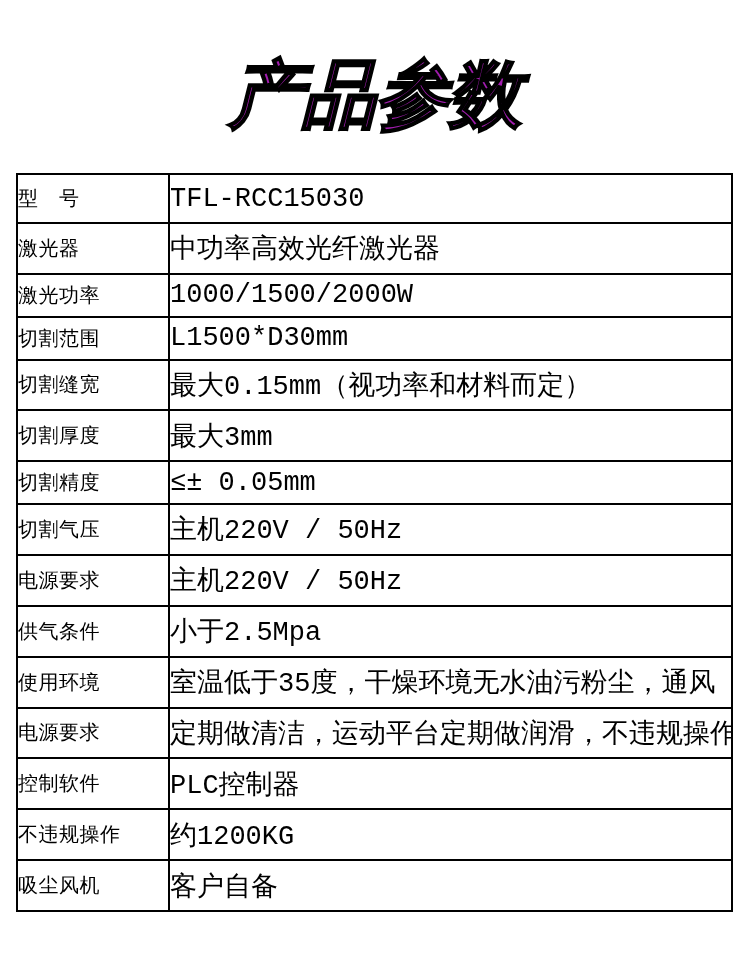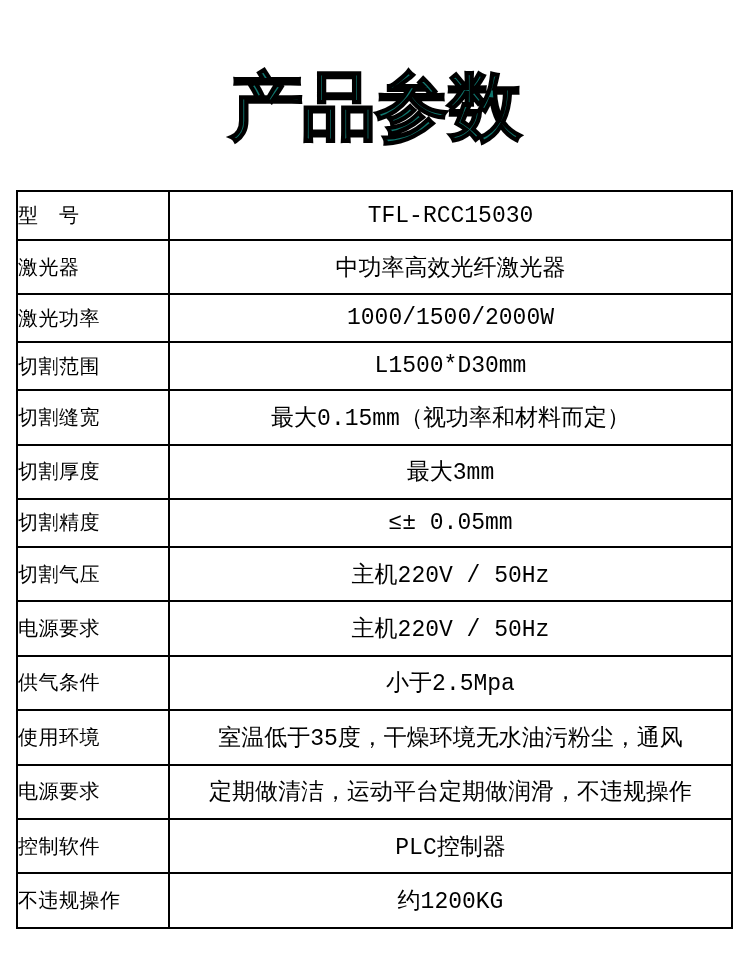--- a/index.html
+++ b/index.html
@@ -9,61 +9,60 @@
   body {
     width: 750px;
     height: 964px;
     background: #ffffff;
     position: relative;
     font-family: "Liberation Sans", sans-serif;
     color: #000;
   }
   .page-title {
     position: absolute;
-    top: 64px;
+    top: 52px;
     left: 0;
     width: 100%;
     text-align: center;
     font-size: 74px;
     line-height: 1.15;
     font-weight: 900;
-    color: #0f766e;
+    color: #a21caf;
     -webkit-text-stroke: 2px #000;
     letter-spacing: -1px;
     font-family: "Liberation Sans", "DejaVu Sans", sans-serif;
     white-space: nowrap;
+    font-style: italic;
   }
   table.spec-table {
     position: absolute;
     top: 173px;
     left: 16px;
     width: 717px;
     height: 739px;
     border-collapse: collapse;
     table-layout: fixed;
     background: #ffffff;
     font-family: "Liberation Mono", "DejaVu Sans Mono", monospace;
-    margin-top: 17px;
   }
   table.spec-table td {
     border: 2px solid #000000;
     padding: 0;
     vertical-align: middle;
     overflow: hidden;
     white-space: nowrap;
   }
   td.param-label {
     padding-left: 36px;
     font-size: 20px;
     letter-spacing: 0.5px;
   }
   td.param-value {
     padding-left: 70px;
-    font-size: 23px;
-    text-align: center;
+    font-size: 27px;
   }
   tr.spec-row:first-child {
     height: 49px;
   }
 </style>
 </head>
 <body>
 
 <div class="page-title">产品参数</div>
 
@@ -122,14 +121,18 @@
       <td class="param-value">定期做清洁，运动平台定期做润滑，不违规操作</td>
     </tr>
       <tr class="spec-row">
       <td class="param-label">控制软件</td>
       <td class="param-value">PLC控制器</td>
     </tr>
       <tr class="spec-row">
       <td class="param-label">不违规操作</td>
       <td class="param-value">约1200KG</td>
     </tr>
+      <tr class="spec-row">
+      <td class="param-label">吸尘风机</td>
+      <td class="param-value">客户自备</td>
+    </tr>
     </tbody>
 </table>
 
 </body></html>

